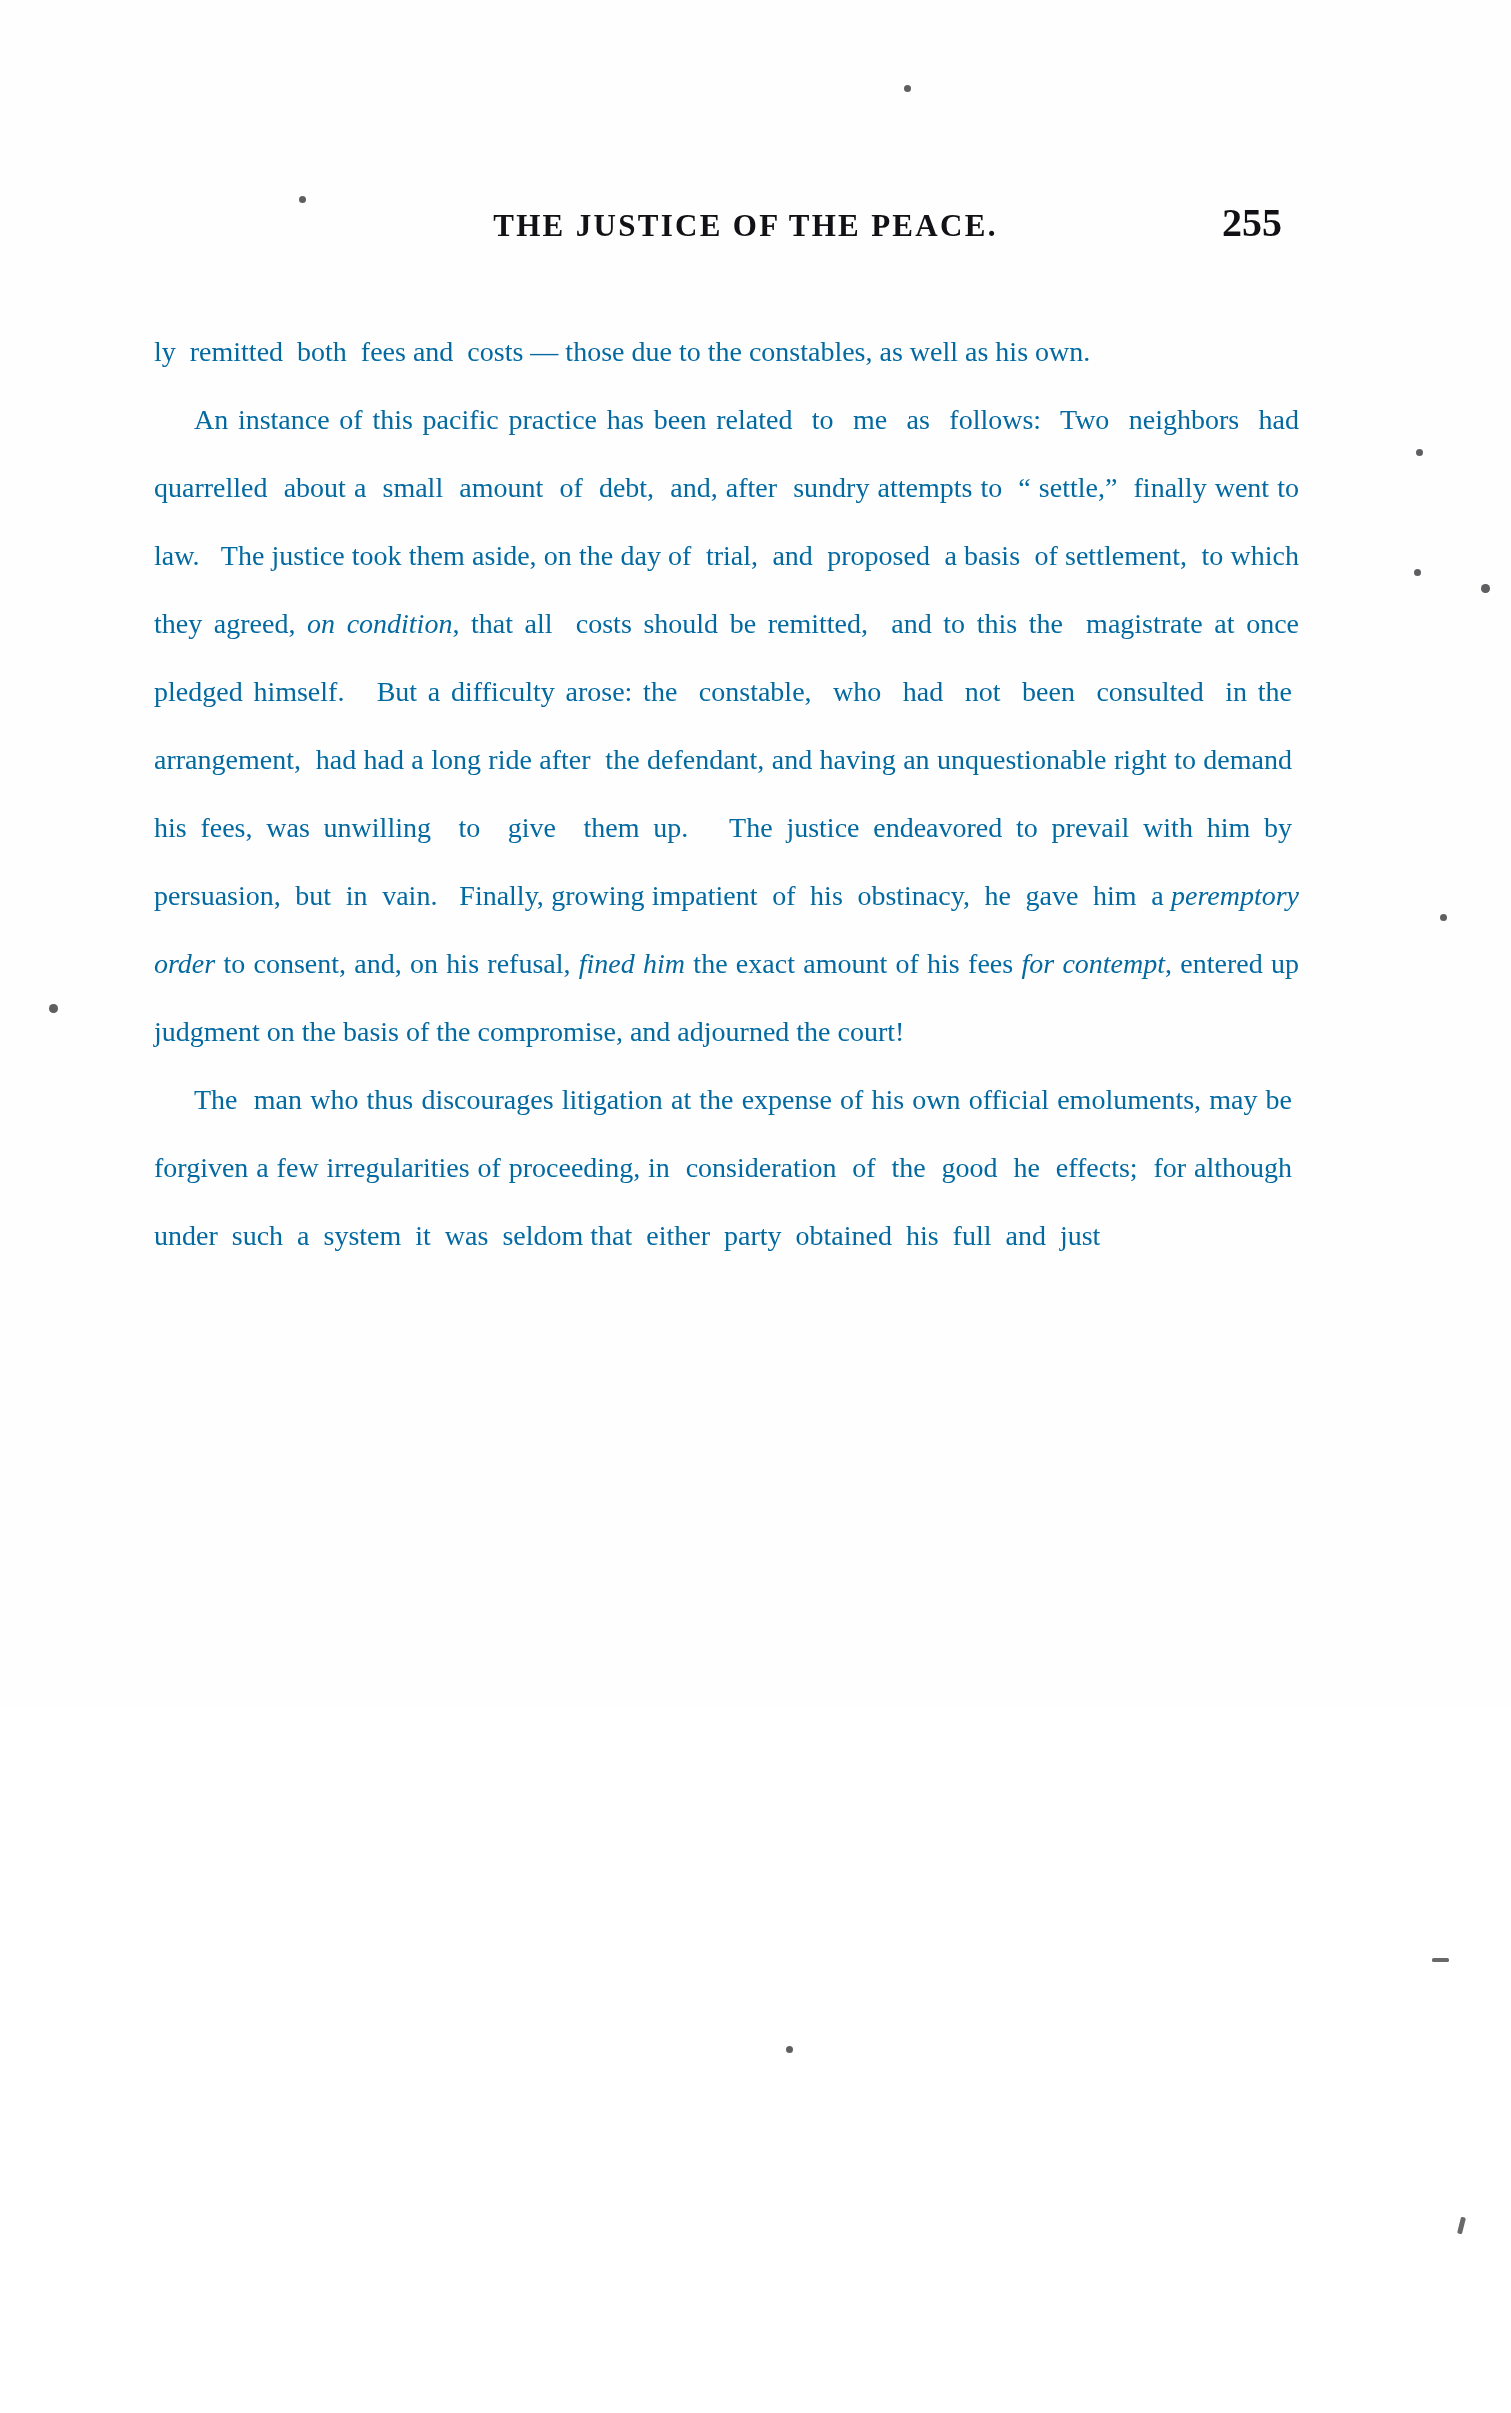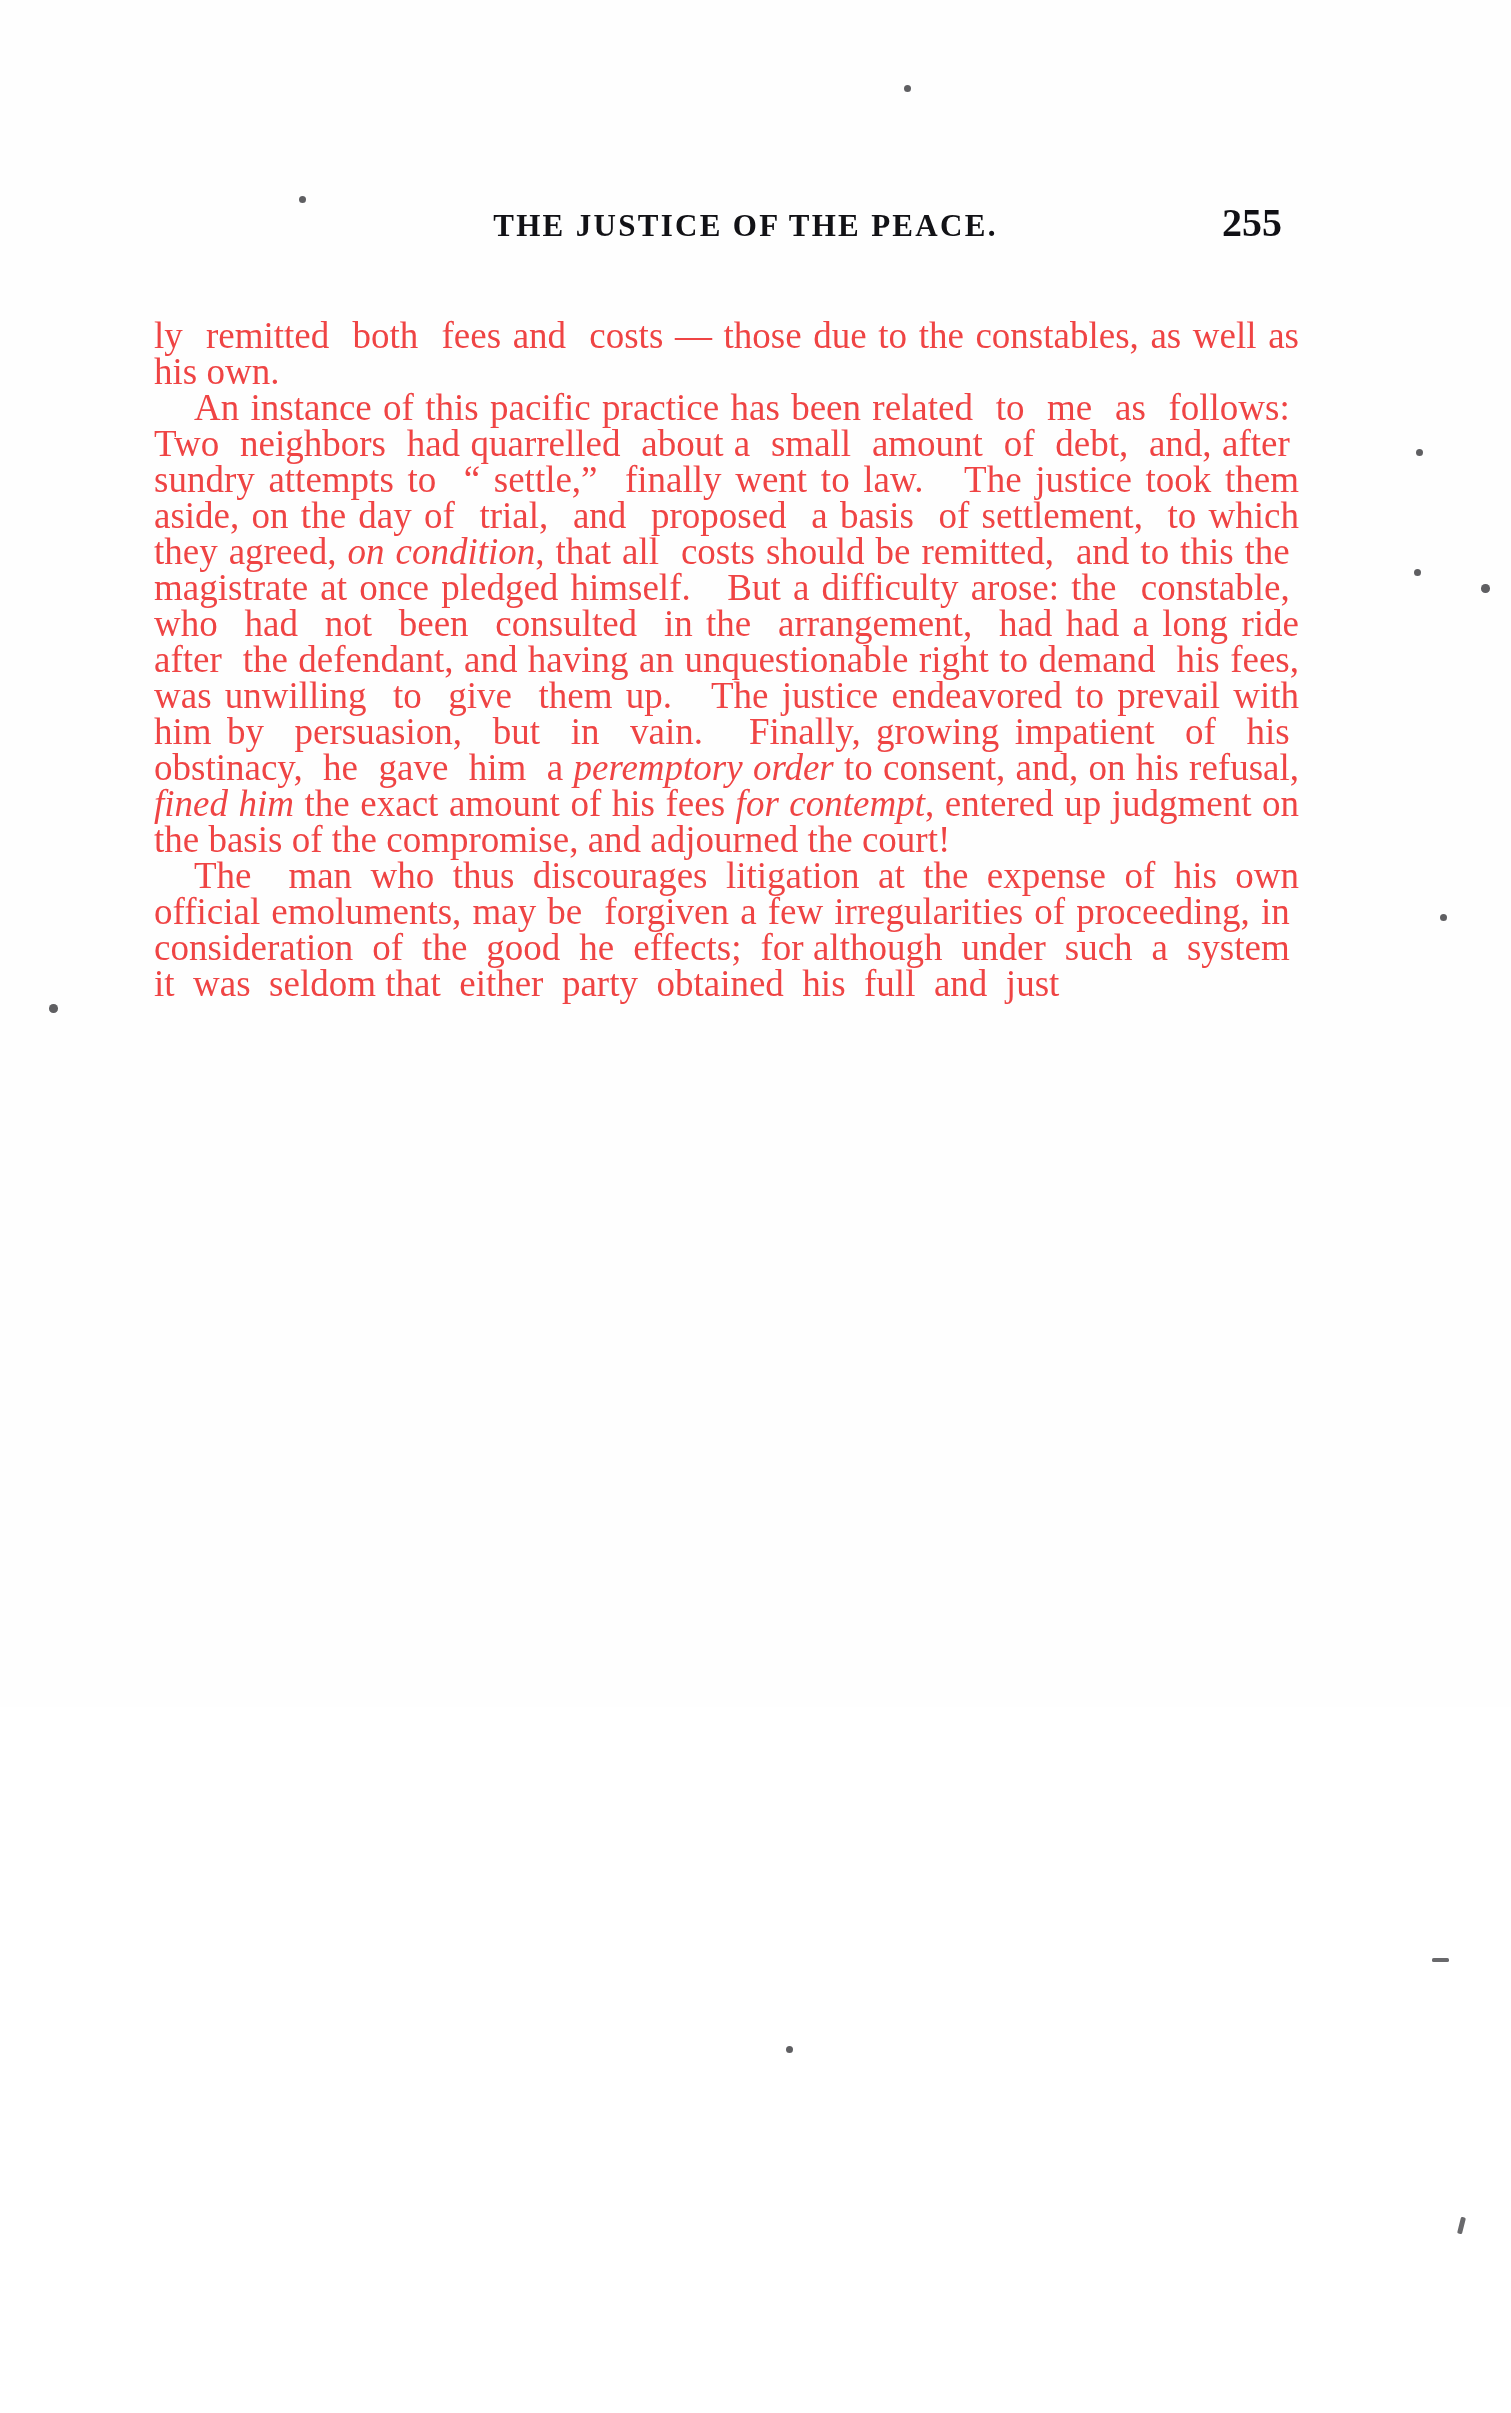--- a/index.html
+++ b/index.html
@@ -59,25 +59,25 @@
 
   
   .textblock {
     position: absolute;
     left: 154px;
     top: 318px;
     width: 1145px;
   }
   .para {
     margin: 0;
-    font-size: 37px;
-    line-height: 36px;
+    font-size: 28px;
+    line-height: 68px;
     text-align: justify;
     text-justify: inter-word;
-    color: #ef4444;
+    color: #0369a1;
     font-family: "Liberation Serif", serif;
   }
   .para.indent {
     text-indent: 40px;
   }
   .para i, .para em {
     font-style: italic;
   }
 
   

